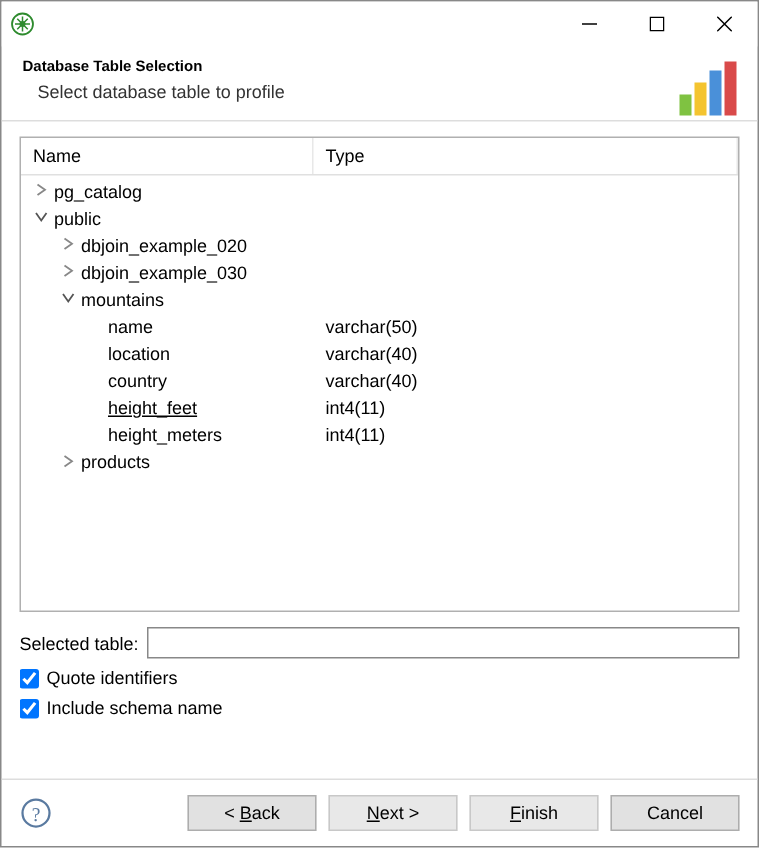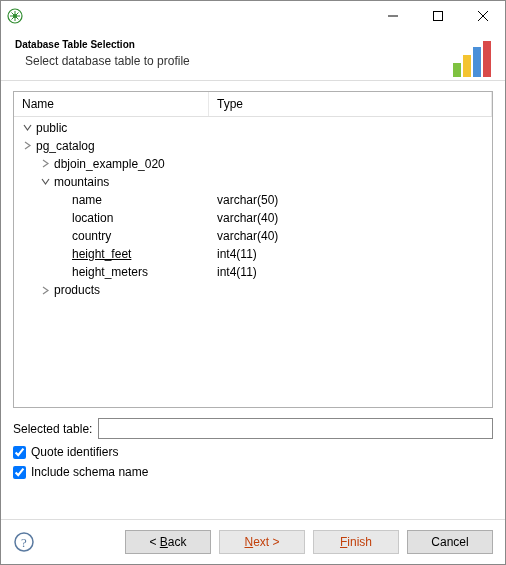--- a/index.html
+++ b/index.html
@@ -148,21 +148,21 @@
     min-width: 86px;
     height: 24px;
     background: #e1e1e1;
     border: 1px solid #adadad;
     font-family: inherit;
     font-size: 12px;
     cursor: default;
     padding: 0 10px;
   }
   .btn:disabled {
-    color: #c2410c;
+    color: #000000;
     background: #e8e8e8;
     border-color: #c8c8c8;
   }
   .btn .u { text-decoration: underline; }
 </style>
 </head>
 <body>
 
 <div class="titlebar">
   <span class="app-icon">
@@ -206,41 +206,50 @@
 <div class="body">
   <div class="treebox">
     <div class="tree-header">
       <div class="col col-name">Name</div>
       <div class="col col-type">Type</div>
     </div>
     <div class="tree-rows" id="tree-rows">
         <div class="row">
           <div class="rname" style="padding-left: 6px;">
             <span class="twisty"><svg width="9" height="9" viewBox="0 0 9 9">
+                <path d="M2 1 L7 4.5 L2 8" fill="none" stroke="#888" stroke-width="1.2"></path>
+              </svg></span>
+            <span style="margin-left: 2px;">pg_catalog</span>
+          </div>
+          <div class="rtype"></div>
+        </div>
+        <div class="row">
+          <div class="rname" style="padding-left: 6px;">
+            <span class="twisty"><svg width="9" height="9" viewBox="0 0 9 9">
                 <path d="M1 2 L4.5 7 L8 2" fill="none" stroke="#555" stroke-width="1.2"></path>
               </svg></span>
             <span style="margin-left: 2px;">public</span>
           </div>
           <div class="rtype"></div>
         </div>
         <div class="row">
-          <div class="rname" style="padding-left: 6px;">
-            <span class="twisty"><svg width="9" height="9" viewBox="0 0 9 9">
-                <path d="M2 1 L7 4.5 L2 8" fill="none" stroke="#888" stroke-width="1.2"></path>
-              </svg></span>
-            <span style="margin-left: 2px;">pg_catalog</span>
-          </div>
-          <div class="rtype"></div>
-        </div>
-        <div class="row">
           <div class="rname" style="padding-left: 24px;">
             <span class="twisty"><svg width="9" height="9" viewBox="0 0 9 9">
                 <path d="M2 1 L7 4.5 L2 8" fill="none" stroke="#888" stroke-width="1.2"></path>
               </svg></span>
             <span style="margin-left: 2px;">dbjoin_example_020</span>
+          </div>
+          <div class="rtype"></div>
+        </div>
+        <div class="row">
+          <div class="rname" style="padding-left: 24px;">
+            <span class="twisty"><svg width="9" height="9" viewBox="0 0 9 9">
+                <path d="M2 1 L7 4.5 L2 8" fill="none" stroke="#888" stroke-width="1.2"></path>
+              </svg></span>
+            <span style="margin-left: 2px;">dbjoin_example_030</span>
           </div>
           <div class="rtype"></div>
         </div>
         <div class="row">
           <div class="rname" style="padding-left: 24px;">
             <span class="twisty"><svg width="9" height="9" viewBox="0 0 9 9">
                 <path d="M1 2 L4.5 7 L8 2" fill="none" stroke="#555" stroke-width="1.2"></path>
               </svg></span>
             <span style="margin-left: 2px;">mountains</span>
           </div>

